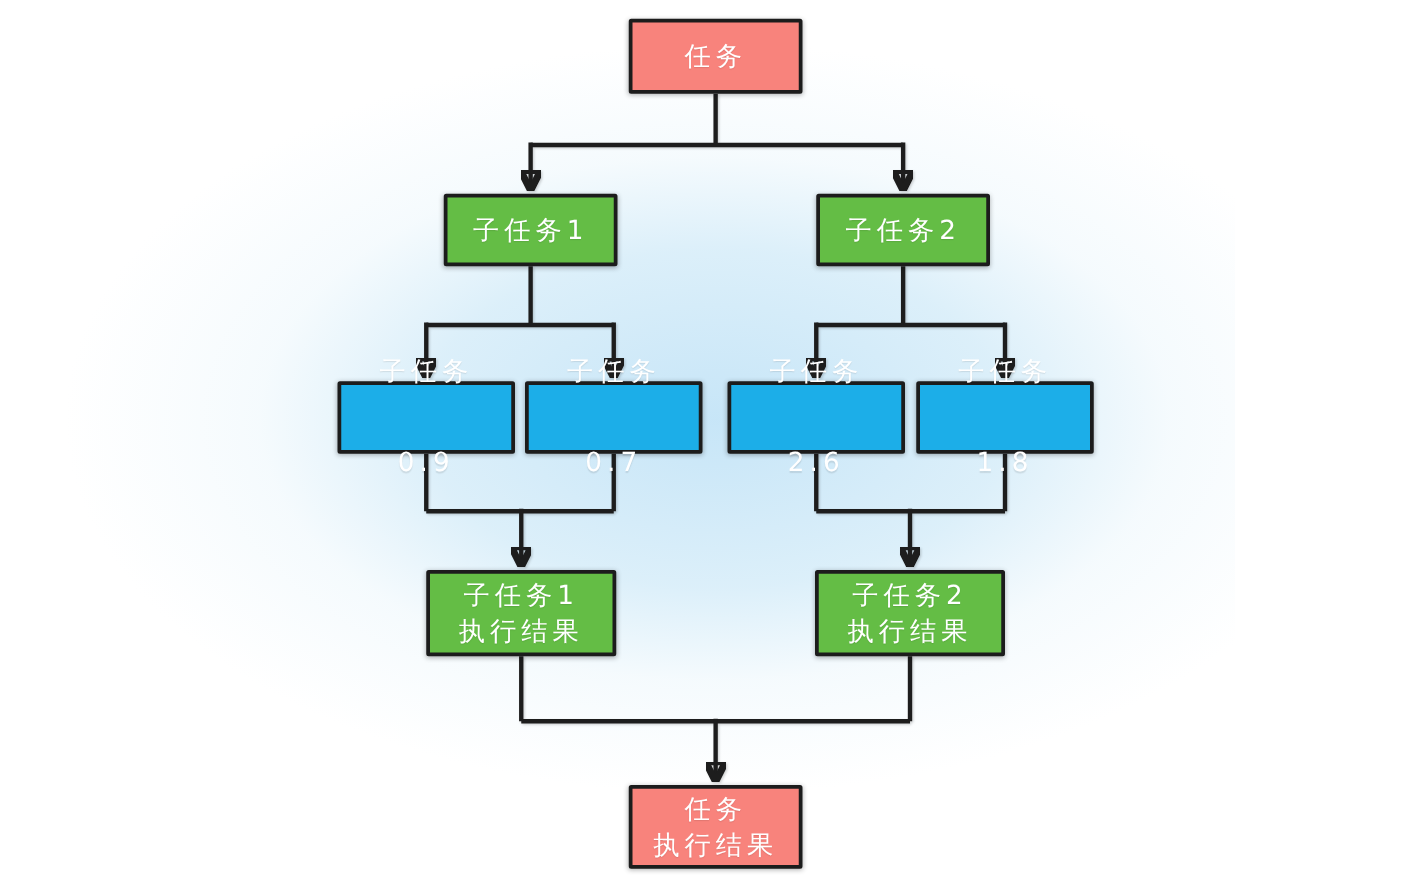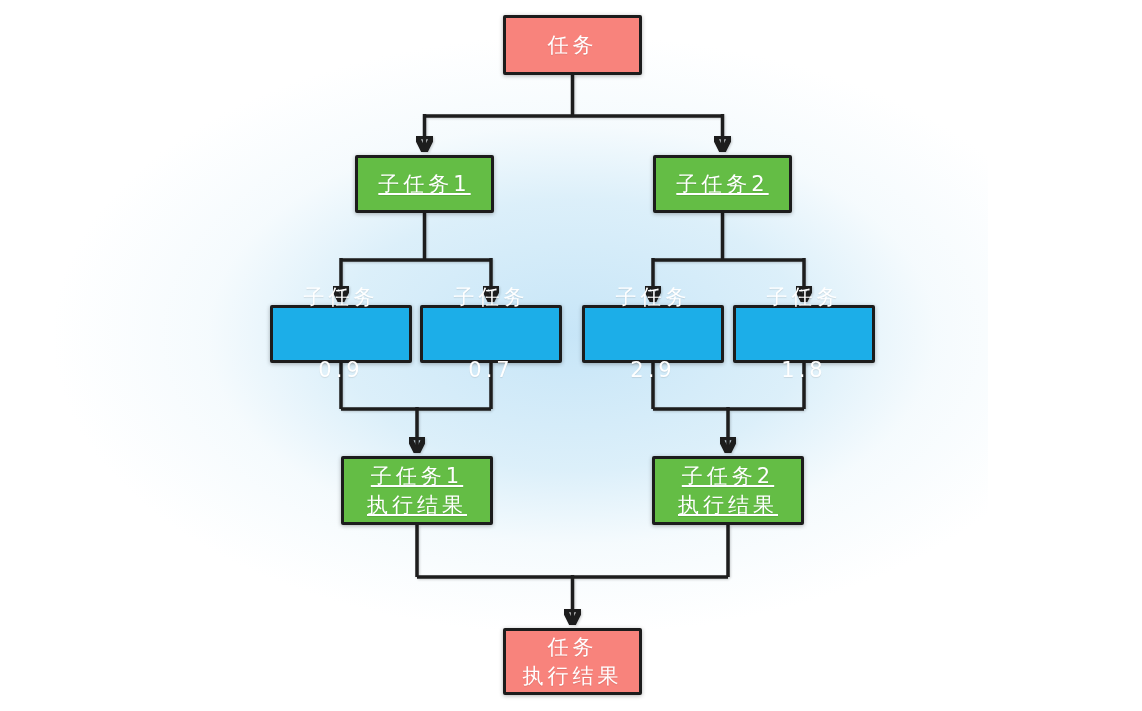--- a/index.html
+++ b/index.html
@@ -46,21 +46,21 @@
     color: #ffffff;
     font-size: 21px;
     line-height: 29px;
     letter-spacing: 4px;
     text-align: center;
     box-shadow: 0 1px 4px rgba(0,0,0,0.30);
     text-shadow: 0 1px 1px rgba(0,0,0,0.10);
   }
   .node span { white-space: nowrap; }
   .node.red   { background: #f8837c; }
-  .node.green { background: #64bd45; text-decoration: underline; }
+  .node.green { background: #64bd45; }
   .node.blue  { background: #1caee8; gap: 44px; }
 
   
   .n-task     { left: 503px; top: 15px;  width: 139px; height: 60px; }
   .n-sub1     { left: 355px; top: 155px; width: 139px; height: 58px; }
   .n-sub2     { left: 653px; top: 155px; width: 139px; height: 58px; }
   .n-b11      { left: 270px; top: 305px; width: 142px; height: 58px; }
   .n-b12      { left: 420px; top: 305px; width: 142px; height: 58px; }
   .n-b21      { left: 582px; top: 305px; width: 142px; height: 58px; }
   .n-b22      { left: 733px; top: 305px; width: 142px; height: 58px; }
@@ -119,21 +119,21 @@
     <span>0.9</span>
   </div>
 
   <div class="node blue n-b12">
     <span>子任务</span>
     <span>0.7</span>
   </div>
 
   <div class="node blue n-b21">
     <span>子任务</span>
-    <span>2.9</span>
+    <span>2.6</span>
   </div>
 
   <div class="node blue n-b22">
     <span>子任务</span>
     <span>1.8</span>
   </div>
 
   <div class="node green n-r1">
     <span>子任务1</span>
     <span>执行结果</span>

